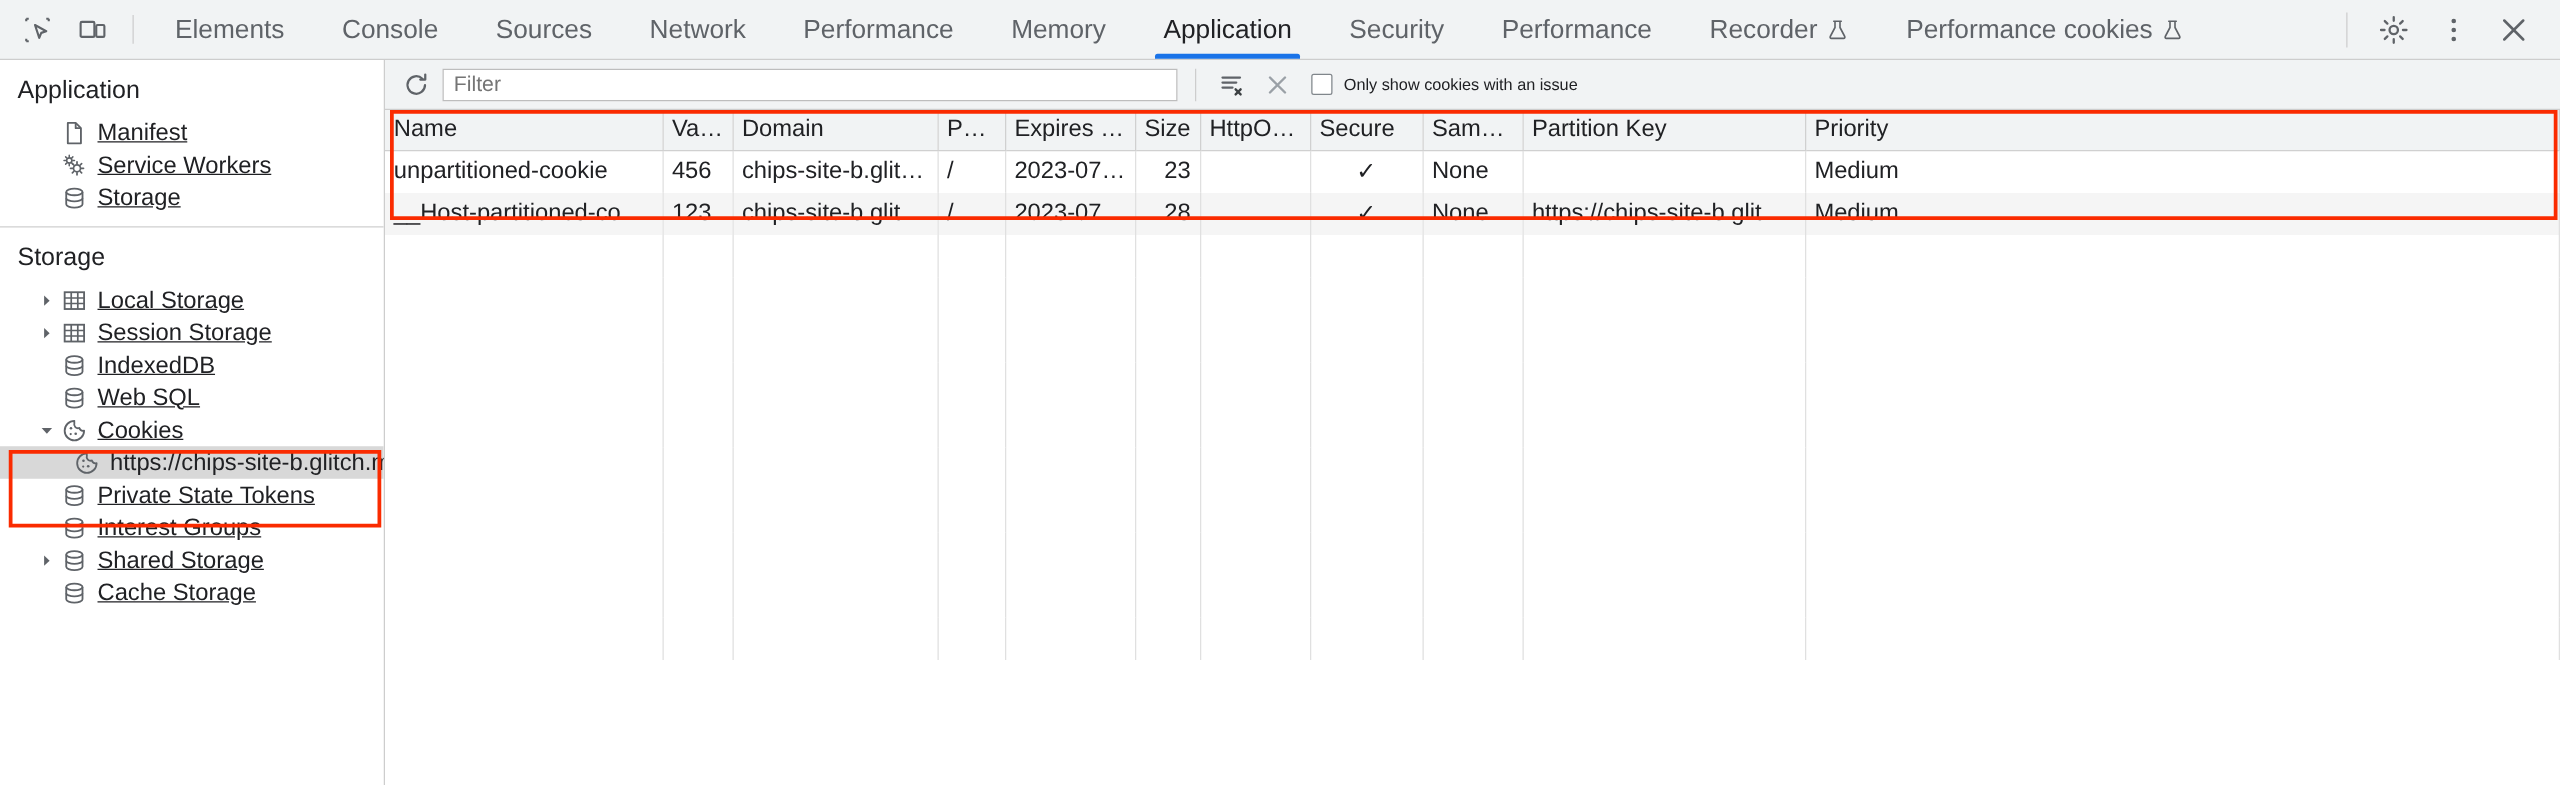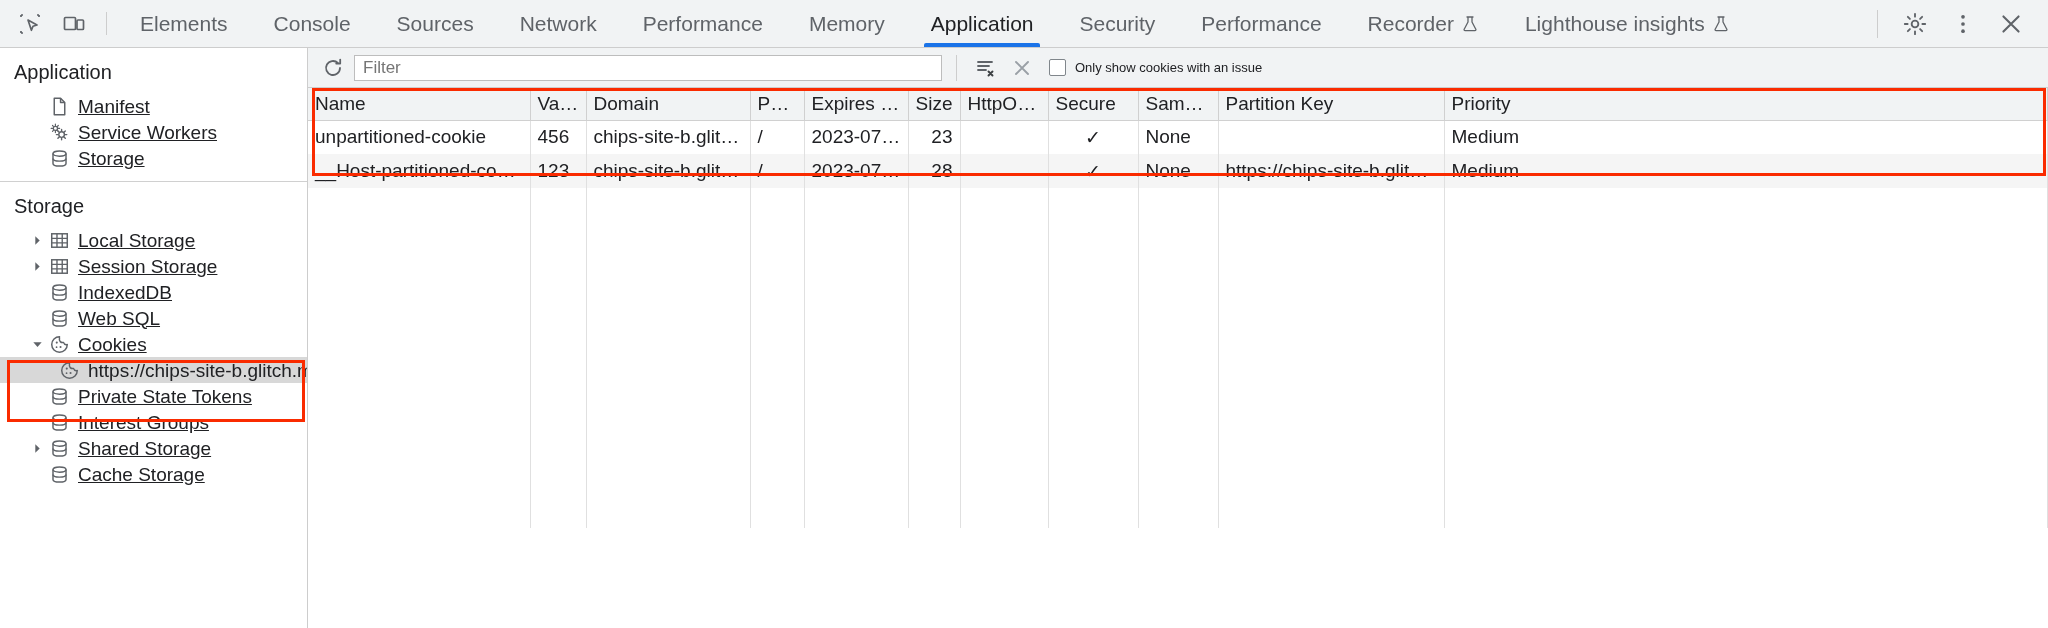--- a/index.html
+++ b/index.html
@@ -230,21 +230,21 @@
       <div class="tab">
         <span>Recorder</span>
         <span class="flask">
           <svg width="18" height="18" viewBox="0 0 18 18" fill="none">
             <path d="M7 2v5L3.2 14.2A1 1 0 0 0 4.1 15.7h9.8a1 1 0 0 0 .9-1.5L11 7V2" stroke="#5f6368" stroke-width="1.3" stroke-linejoin="round"></path>
             <path d="M6 2h6" stroke="#5f6368" stroke-width="1.3" stroke-linecap="round"></path>
           </svg>
         </span>
       </div>
       <div class="tab">
-        <span>Lighthouse insights</span>
+        <span>Performance cookies</span>
         <span class="flask">
           <svg width="18" height="18" viewBox="0 0 18 18" fill="none">
             <path d="M7 2v5L3.2 14.2A1 1 0 0 0 4.1 15.7h9.8a1 1 0 0 0 .9-1.5L11 7V2" stroke="#5f6368" stroke-width="1.3" stroke-linejoin="round"></path>
             <path d="M6 2h6" stroke="#5f6368" stroke-width="1.3" stroke-linecap="round"></path>
           </svg>
         </span>
       </div>
     </div>
 
     <div class="toolbar-right">

